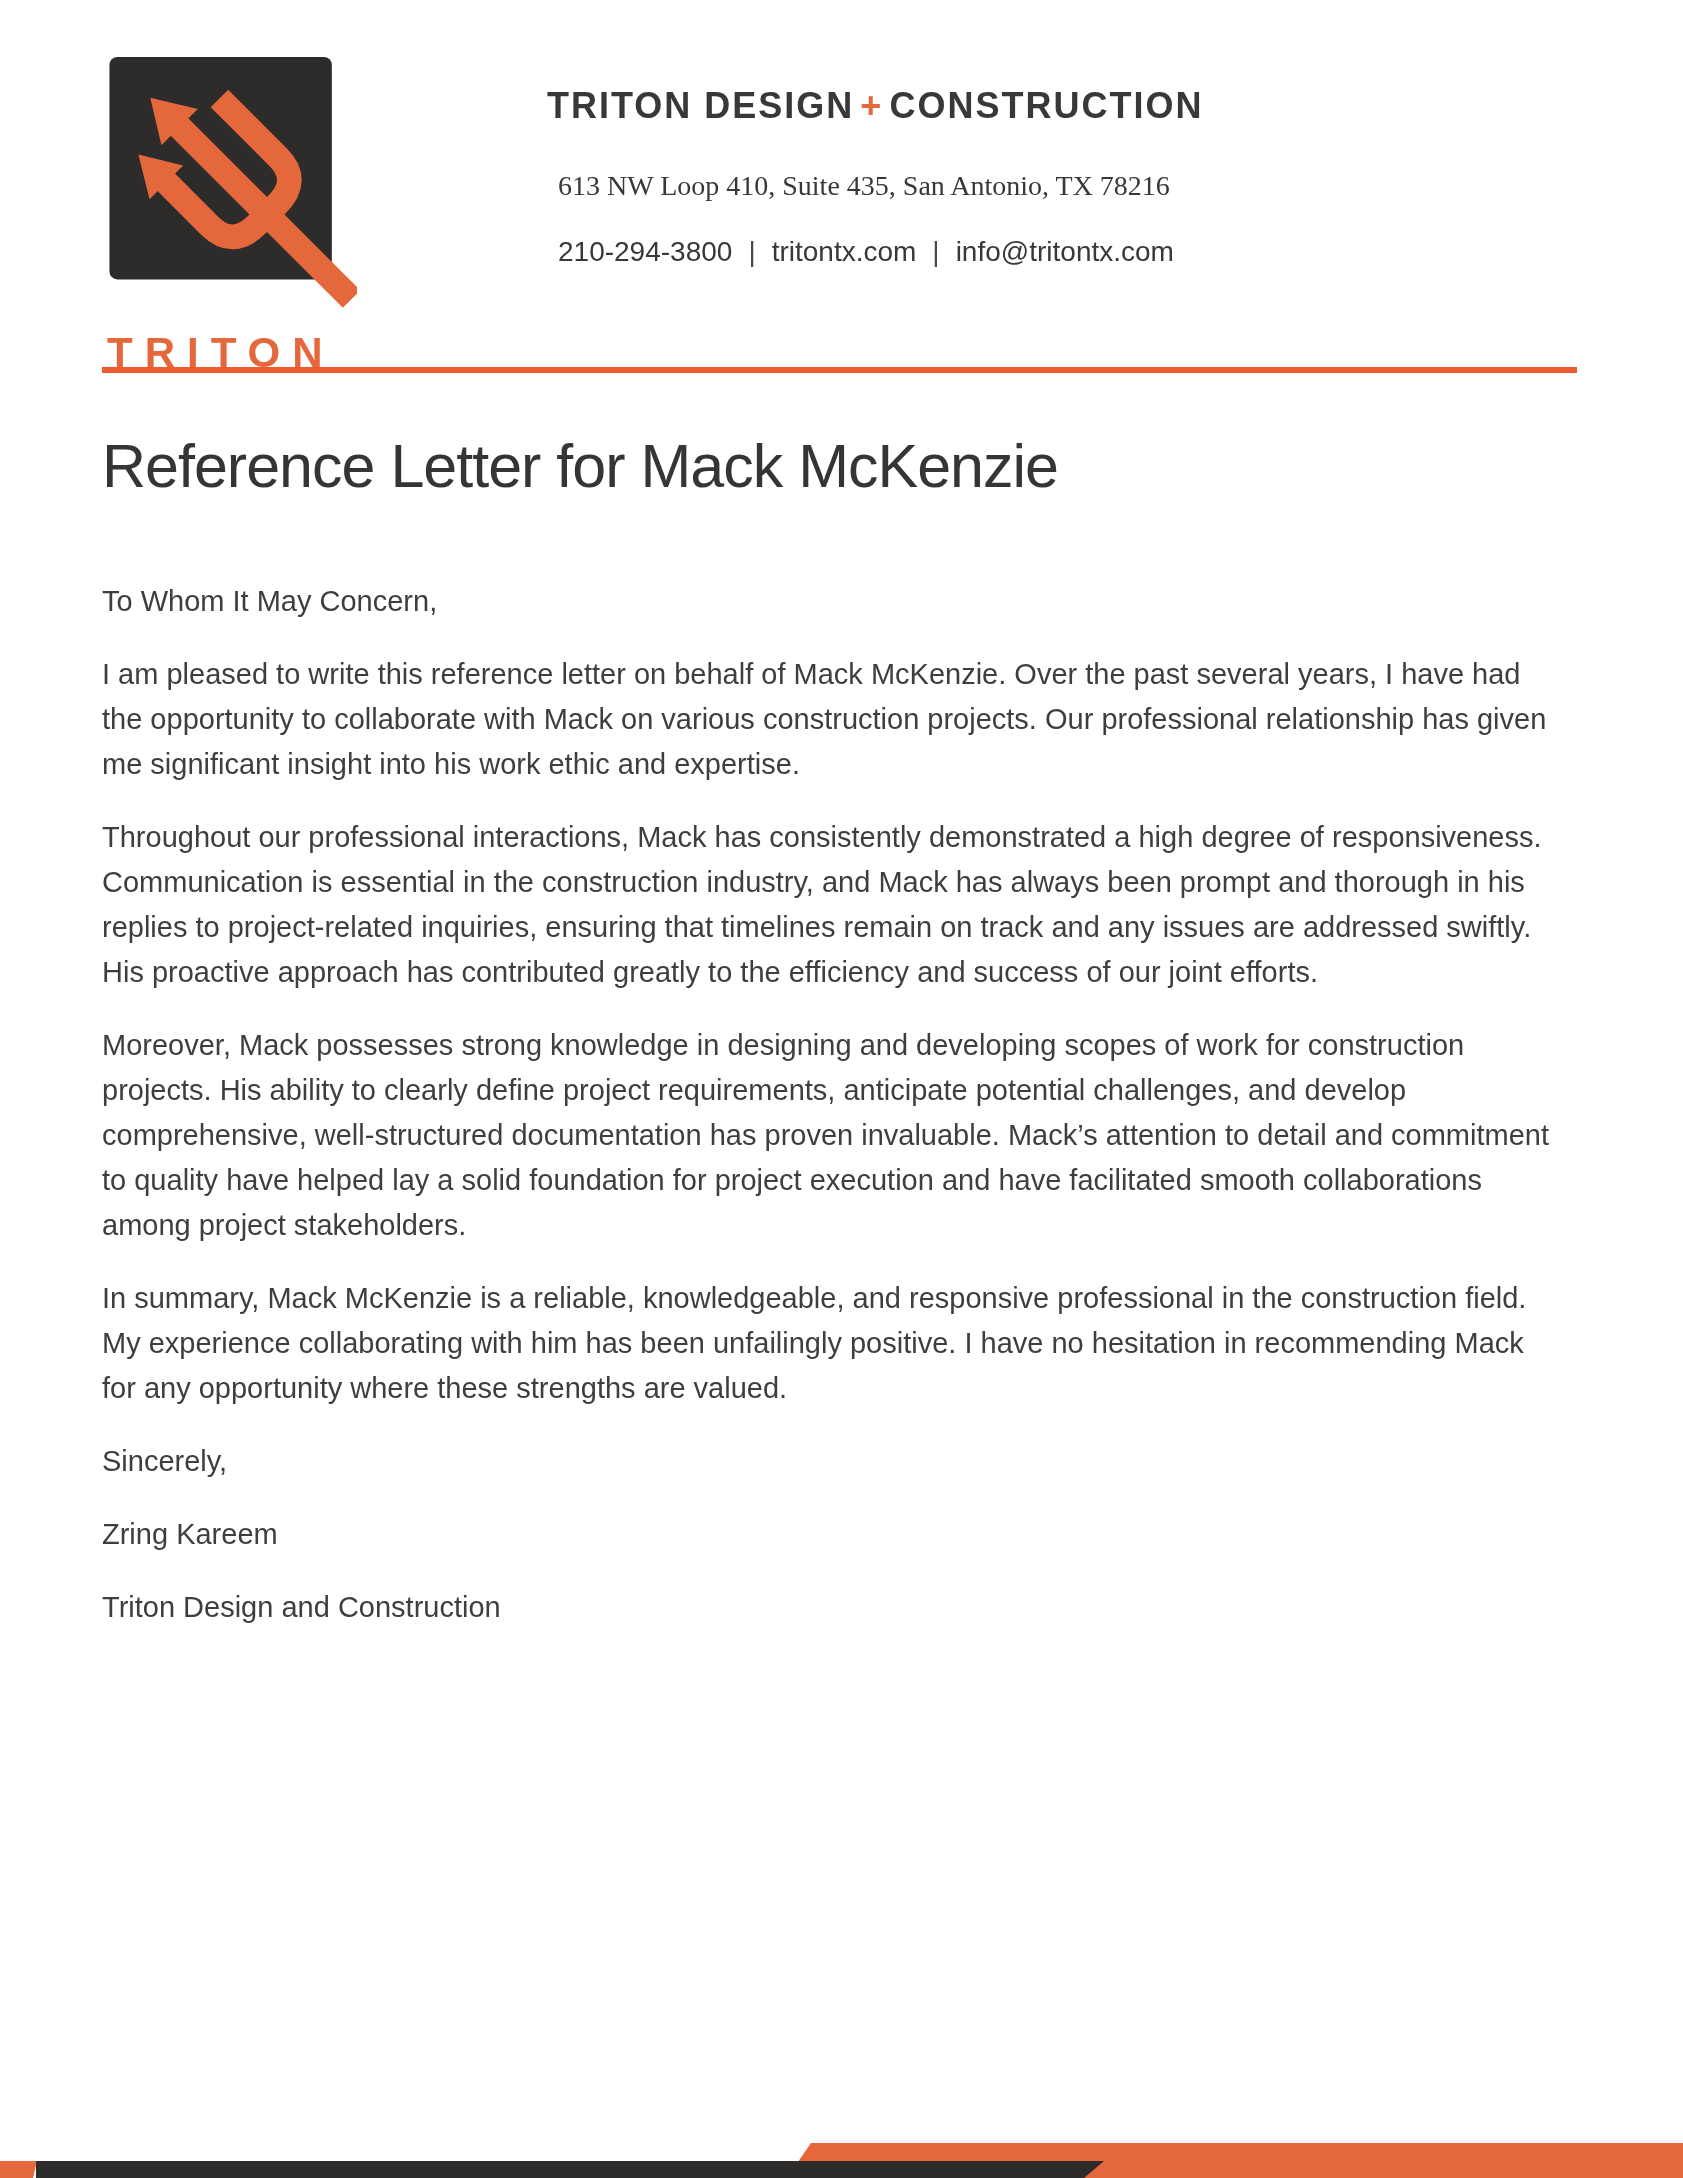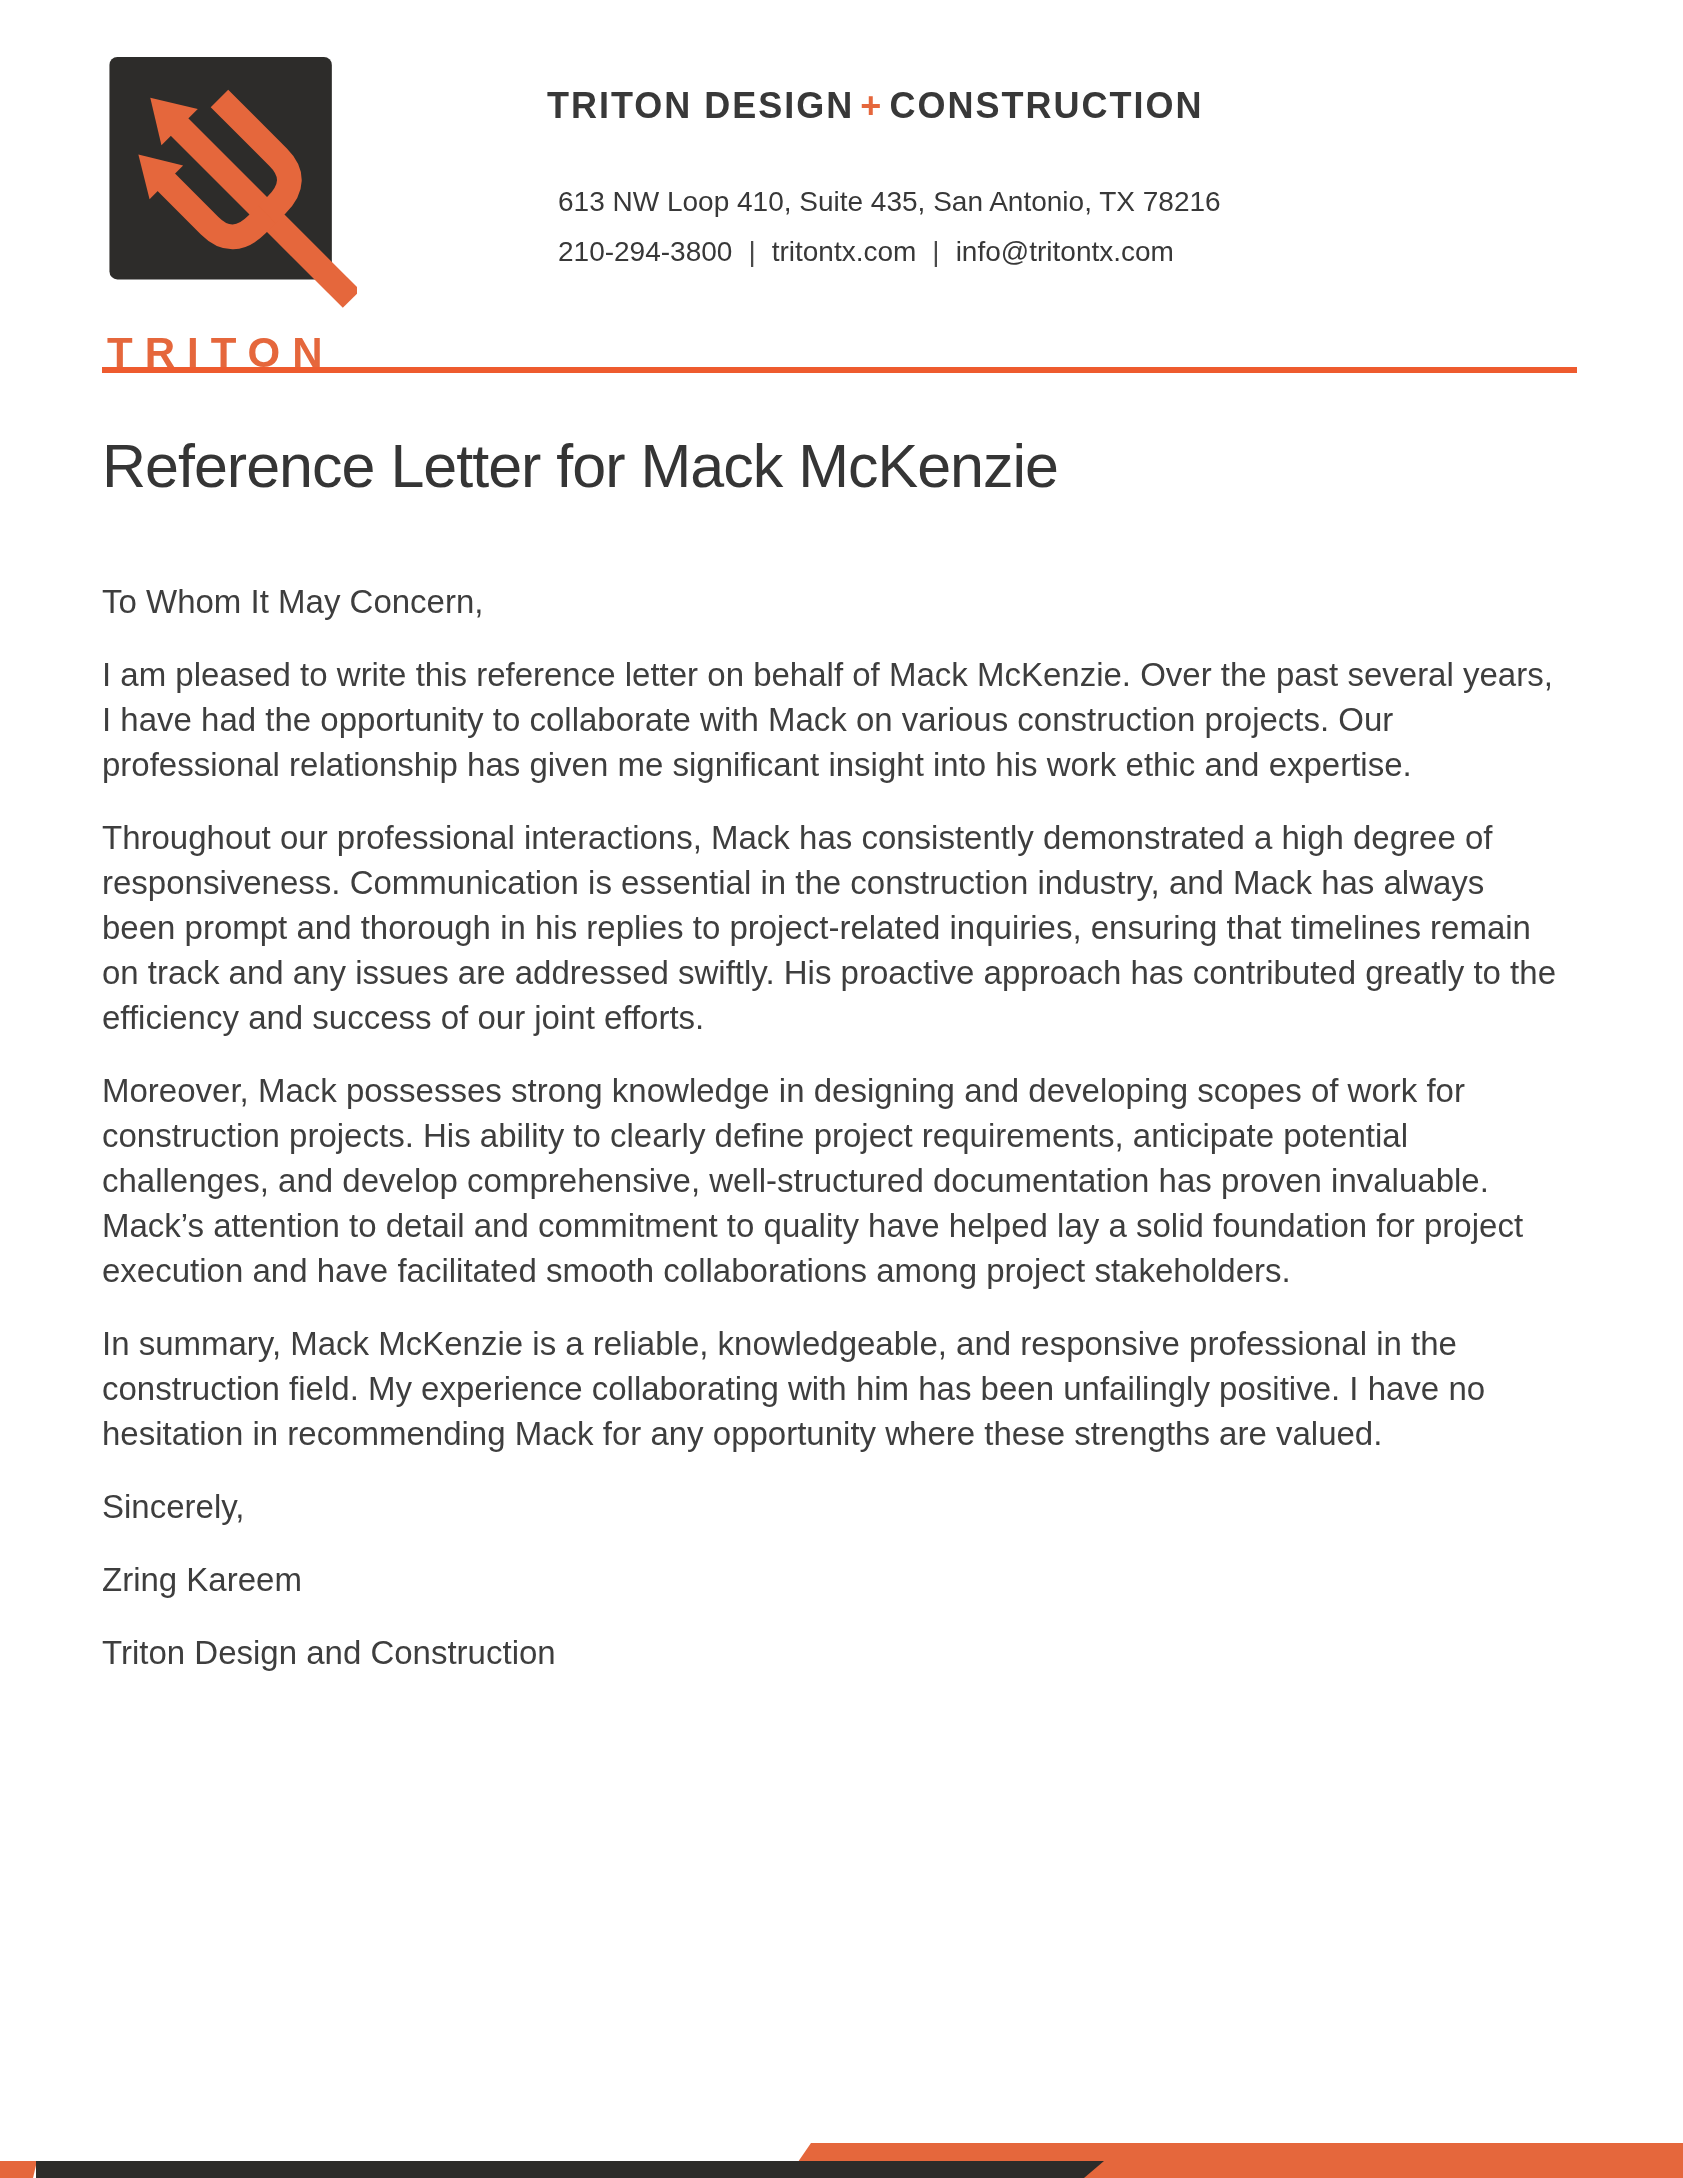--- a/index.html
+++ b/index.html
@@ -29,36 +29,36 @@
   .company-name{
     position:absolute;top:85px;left:547px;
     font-size:36px;font-weight:bold;letter-spacing:2px;
     color:var(--heading);white-space:nowrap;
   }
   .company-name .plus{color:var(--orange);margin:0 6px;}
   .addr-line{
     position:absolute;left:558px;
     font-size:28px;color:var(--heading);white-space:nowrap;
   }
-  .addr-line.l1{top:186px;}
+  .addr-line.l1{top:170px;font-family:Liberation Serif, serif;}
   .addr-line.l2{top:236px;text-align:center;}
   .addr-line .sep{margin:0 16px;color:#4a4a4a;}
   .rule{
     position:absolute;top:367px;left:102px;width:1475px;height:6px;
     background:var(--rule-orange);
   }
   
   .doc-title{
     position:absolute;top:431px;left:102px;
     font-size:61px;font-weight:normal;letter-spacing:-1px;
     color:#353535;white-space:nowrap;
   }
   .letter-body{
     position:absolute;top:579px;left:102px;width:1460px;
-    font-size:33px;line-height:45px;color:var(--text);
+    font-size:29px;line-height:45px;color:var(--text);
   }
   .letter-body p{margin:0 0 28px 0;}
   
   .footer-band-orange{
     position:absolute;left:787px;top:2143px;width:896px;height:35px;
     background:var(--orange);
     clip-path:polygon(24px 0, 100% 0, 100% 100%, 0 100%);
     z-index:1;
   }
   .footer-bar-dark{

